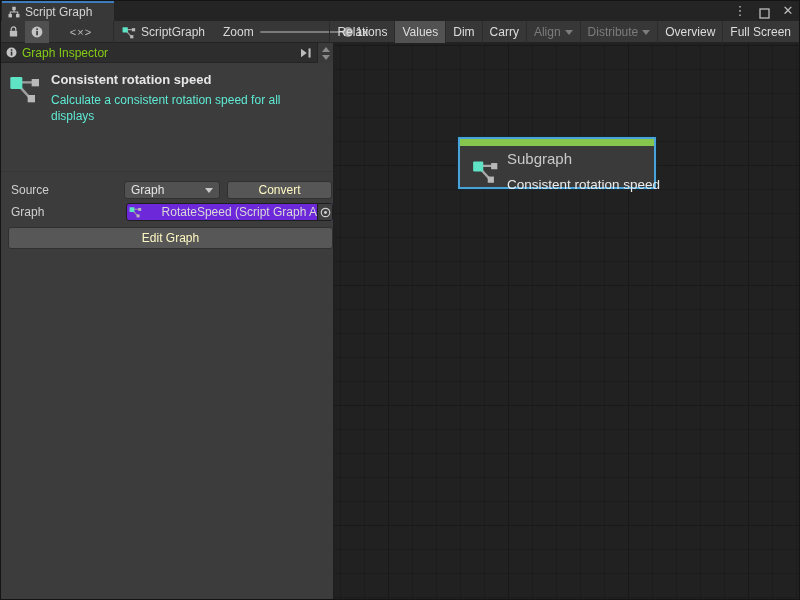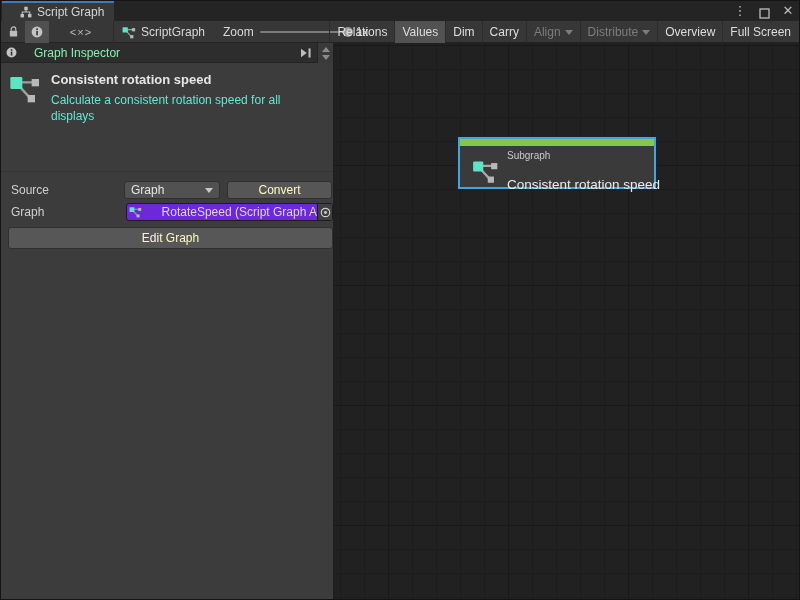--- a/index.html
+++ b/index.html
@@ -4,21 +4,21 @@
 <style>
   * { margin:0; padding:0; box-sizing:border-box; }
   html,body { width:800px; height:600px; overflow:hidden; background:#242424;
     font-family:"Liberation Sans","DejaVu Sans",sans-serif; }
   .window { position:relative; width:800px; height:600px; background:#242424;
     border:1px solid #141414; overflow:hidden; }
 
   
   .tabbar { position:absolute; left:0; top:0; width:100%; height:20px; background:#242424; }
   .tab { position:absolute; left:1px; top:0; width:112px; height:20px; background:#383838;
-    border-top:2px solid #3D7DBD; display:flex; align-items:center; gap:5px; padding-left:18px;
+    border-top:2px solid #3D7DBD; display:flex; align-items:center; gap:5px; padding-left:6px;
     color:#D4D4D4; font-size:12px; }
   .win-controls { position:absolute; right:4px; top:0; height:20px; display:flex; align-items:center;
     gap:10px; color:#BDBDBD; font-size:13px; }
   .win-controls .wc { width:14px; text-align:center; cursor:default; line-height:20px; }
 
   
   .toolbar { position:absolute; left:0; top:20px; width:100%; height:22px; background:#373737;
     border-bottom:1px solid #232323; color:#D8D8D8; font-size:12px; }
   .tb-left { position:absolute; left:0; top:0; height:22px; display:flex; align-items:center; }
   .tb-btn { height:22px; display:flex; align-items:center; justify-content:center; }
@@ -36,22 +36,22 @@
     border-left:1px solid #2B2B2B; color:#DDDDDD; white-space:nowrap; }
   .tb-tbtn.active { background:#525252; }
   .tb-tbtn.disabled { color:#7C7C7C; }
   .caret { width:0; height:0; border-left:4px solid transparent; border-right:4px solid transparent;
     border-top:5px solid currentColor; margin-top:1px; }
 
   
   .panel { position:absolute; left:0; top:42px; width:333px; height:558px; background:#3C3C3C;
     border-right:1px solid #1F1F1F; }
   .panel-header { position:absolute; left:0; top:0; width:100%; height:20px; background:#2D2D2D;
-    border-bottom:1px solid #242424; display:flex; align-items:center; gap:17px; padding-left:5px;
-    color:#86efac; font-size:12px; }
+    border-bottom:1px solid #242424; display:flex; align-items:center; gap:5px; padding-left:5px;
+    color:#84cc16; font-size:12px; }
   .ph-right { position:absolute; right:0; top:0; height:20px; display:flex; align-items:center; }
   .dock-btn { width:22px; height:18px; display:flex; align-items:center; justify-content:center;
     color:#BDBDBD; }
   .spinner { width:16px; height:20px; background:#3A3A3A; border-left:1px solid #242424;
     display:flex; flex-direction:column; align-items:center; justify-content:center; gap:3px; }
   .tri-up { width:0; height:0; border-left:4px solid transparent; border-right:4px solid transparent;
     border-bottom:5px solid #8A8A8A; }
   .tri-down { width:0; height:0; border-left:4px solid transparent; border-right:4px solid transparent;
     border-top:5px solid #8A8A8A; }
 
@@ -84,21 +84,21 @@
       linear-gradient(90deg,#191919 1px,transparent 1px),
       linear-gradient(#191919 1px,transparent 1px),
       linear-gradient(90deg,#1C1C1C 1px,transparent 1px),
       linear-gradient(#1C1C1C 1px,transparent 1px);
     background-size:120px 120px,120px 120px,24px 24px,24px 24px;
     background-position:54px 2px,54px 2px,6px 2px,6px 2px; }
   .node { position:absolute; left:124px; top:94px; width:198px; height:52px; background:#3A3A3A;
     border:2px solid #4AA3D8; box-shadow:0 0 0 1px #16262e; }
   .node-header { height:7px; background:#86C64E; }
   .node-body { display:flex; align-items:center; gap:8px; padding:4px 6px 4px 12px; }
-  .node-type { font-size:10px; color:#C9C9C9; margin-bottom:16px; }
+  .node-type { font-size:15px; color:#C9C9C9; margin-bottom:10px; }
   .node-title { font-size:13.5px; color:#EAEAEA; white-space:nowrap; }
 
   svg { display:block; }
 </style>
 </head>
 <body>
 
 <div class="window">
 
   <div class="tabbar">

